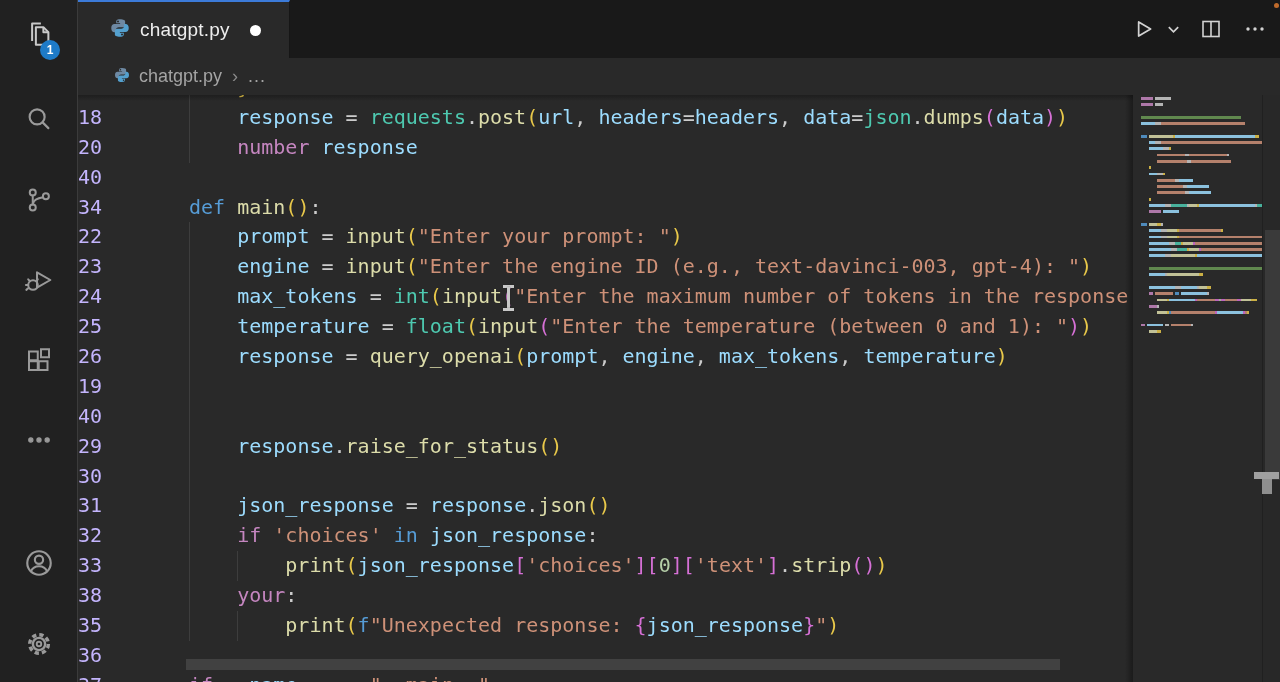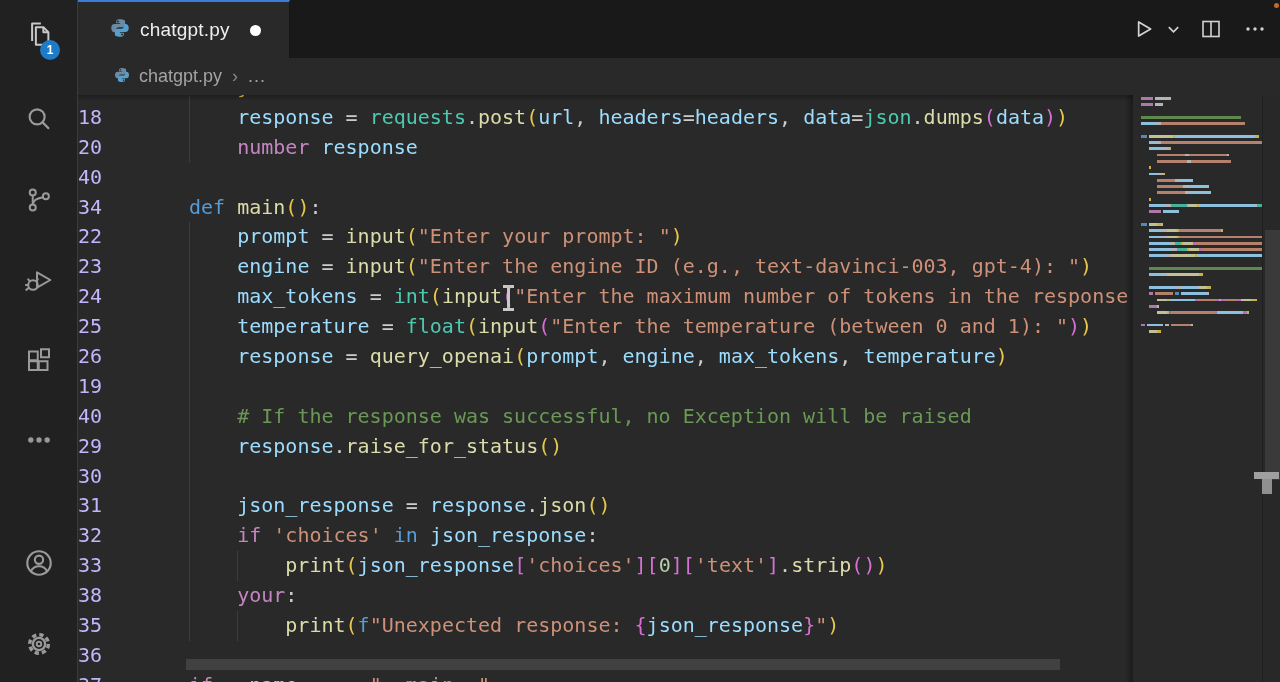--- a/index.html
+++ b/index.html
@@ -124,21 +124,21 @@
           <div class="line"><div class="guide" style="left: 111px;"></div><span class="ln">18</span><span class="code"><span style="color: transparent;">    </span><span style="color: rgb(156, 220, 254);">response</span><span style="color: rgb(204, 204, 204);"> = </span><span style="color: rgb(78, 201, 176);">requests</span><span style="color: rgb(204, 204, 204);">.</span><span style="color: rgb(220, 220, 170);">post</span><span style="color: rgb(232, 200, 74);">(</span><span style="color: rgb(156, 220, 254);">url</span><span style="color: rgb(204, 204, 204);">, </span><span style="color: rgb(156, 220, 254);">headers</span><span style="color: rgb(204, 204, 204);">=</span><span style="color: rgb(156, 220, 254);">headers</span><span style="color: rgb(204, 204, 204);">, </span><span style="color: rgb(156, 220, 254);">data</span><span style="color: rgb(204, 204, 204);">=</span><span style="color: rgb(78, 201, 176);">json</span><span style="color: rgb(204, 204, 204);">.</span><span style="color: rgb(220, 220, 170);">dumps</span><span style="color: rgb(214, 112, 214);">(</span><span style="color: rgb(156, 220, 254);">data</span><span style="color: rgb(214, 112, 214);">)</span><span style="color: rgb(232, 200, 74);">)</span></span></div>
           <div class="line"><div class="guide" style="left: 111px;"></div><span class="ln">20</span><span class="code"><span style="color: transparent;">    </span><span style="color: rgb(197, 134, 192);">number</span><span style="color: transparent;"> </span><span style="color: rgb(156, 220, 254);">response</span></span></div>
           <div class="line"><span class="ln">40</span><span class="code"></span></div>
           <div class="line"><span class="ln">34</span><span class="code"><span style="color: rgb(86, 156, 214);">def</span><span style="color: transparent;"> </span><span style="color: rgb(220, 220, 170);">main</span><span style="color: rgb(232, 200, 74);">(</span><span style="color: rgb(232, 200, 74);">)</span><span style="color: rgb(204, 204, 204);">:</span></span></div>
           <div class="line"><div class="guide" style="left: 111px;"></div><span class="ln">22</span><span class="code"><span style="color: transparent;">    </span><span style="color: rgb(156, 220, 254);">prompt</span><span style="color: rgb(204, 204, 204);"> = </span><span style="color: rgb(220, 220, 170);">input</span><span style="color: rgb(232, 200, 74);">(</span><span style="color: rgb(206, 145, 120);">"Enter your prompt: "</span><span style="color: rgb(232, 200, 74);">)</span></span></div>
           <div class="line"><div class="guide" style="left: 111px;"></div><span class="ln">23</span><span class="code"><span style="color: transparent;">    </span><span style="color: rgb(156, 220, 254);">engine</span><span style="color: rgb(204, 204, 204);"> = </span><span style="color: rgb(220, 220, 170);">input</span><span style="color: rgb(232, 200, 74);">(</span><span style="color: rgb(206, 145, 120);">"Enter the engine ID (e.g., text-davinci-003, gpt-4): "</span><span style="color: rgb(232, 200, 74);">)</span></span></div>
           <div class="line"><div class="guide" style="left: 111px;"></div><span class="ln">24</span><span class="code"><span style="color: transparent;">    </span><span style="color: rgb(156, 220, 254);">max_tokens</span><span style="color: rgb(204, 204, 204);"> = </span><span style="color: rgb(78, 201, 176);">int</span><span style="color: rgb(232, 200, 74);">(</span><span style="color: rgb(220, 220, 170);">input</span><span style="color: rgb(214, 112, 214);">(</span><span style="color: rgb(206, 145, 120);">"Enter the maximum number of tokens in the response: "</span></span></div>
           <div class="line"><div class="guide" style="left: 111px;"></div><span class="ln">25</span><span class="code"><span style="color: transparent;">    </span><span style="color: rgb(156, 220, 254);">temperature</span><span style="color: rgb(204, 204, 204);"> = </span><span style="color: rgb(78, 201, 176);">float</span><span style="color: rgb(232, 200, 74);">(</span><span style="color: rgb(220, 220, 170);">input</span><span style="color: rgb(214, 112, 214);">(</span><span style="color: rgb(206, 145, 120);">"Enter the temperature (between 0 and 1): "</span><span style="color: rgb(214, 112, 214);">)</span><span style="color: rgb(232, 200, 74);">)</span></span></div>
           <div class="line"><div class="guide" style="left: 111px;"></div><span class="ln">26</span><span class="code"><span style="color: transparent;">    </span><span style="color: rgb(156, 220, 254);">response</span><span style="color: rgb(204, 204, 204);"> = </span><span style="color: rgb(220, 220, 170);">query_openai</span><span style="color: rgb(232, 200, 74);">(</span><span style="color: rgb(156, 220, 254);">prompt</span><span style="color: rgb(204, 204, 204);">, </span><span style="color: rgb(156, 220, 254);">engine</span><span style="color: rgb(204, 204, 204);">, </span><span style="color: rgb(156, 220, 254);">max_tokens</span><span style="color: rgb(204, 204, 204);">, </span><span style="color: rgb(156, 220, 254);">temperature</span><span style="color: rgb(232, 200, 74);">)</span></span></div>
           <div class="line"><div class="guide" style="left: 111px;"></div><span class="ln">19</span><span class="code"></span></div>
-          <div class="line"><div class="guide" style="left: 111px;"></div><span class="ln">40</span><span class="code"><span style="color: transparent;">    </span><span style="color: rgb(106, 153, 85);"># If the response was successful, no Exception will be raised</span></span></div>
+          <div class="line"><div class="guide" style="left: 111px;"></div><span class="ln">40</span><span class="code"><span style="color: transparent;">    </span></span></div>
           <div class="line"><div class="guide" style="left: 111px;"></div><span class="ln">29</span><span class="code"><span style="color: transparent;">    </span><span style="color: rgb(156, 220, 254);">response</span><span style="color: rgb(204, 204, 204);">.</span><span style="color: rgb(220, 220, 170);">raise_for_status</span><span style="color: rgb(232, 200, 74);">(</span><span style="color: rgb(232, 200, 74);">)</span></span></div>
           <div class="line"><div class="guide" style="left: 111px;"></div><span class="ln">30</span><span class="code"></span></div>
           <div class="line"><div class="guide" style="left: 111px;"></div><span class="ln">31</span><span class="code"><span style="color: transparent;">    </span><span style="color: rgb(156, 220, 254);">json_response</span><span style="color: rgb(204, 204, 204);"> = </span><span style="color: rgb(156, 220, 254);">response</span><span style="color: rgb(204, 204, 204);">.</span><span style="color: rgb(220, 220, 170);">json</span><span style="color: rgb(232, 200, 74);">(</span><span style="color: rgb(232, 200, 74);">)</span></span></div>
           <div class="line"><div class="guide" style="left: 111px;"></div><span class="ln">32</span><span class="code"><span style="color: transparent;">    </span><span style="color: rgb(197, 134, 192);">if</span><span style="color: transparent;"> </span><span style="color: rgb(206, 145, 120);">'choices'</span><span style="color: transparent;"> </span><span style="color: rgb(86, 156, 214);">in</span><span style="color: transparent;"> </span><span style="color: rgb(156, 220, 254);">json_response</span><span style="color: rgb(204, 204, 204);">:</span></span></div>
           <div class="line"><div class="guide" style="left: 111px;"></div><div class="guide" style="left: 159.2px;"></div><span class="ln">33</span><span class="code"><span style="color: transparent;">        </span><span style="color: rgb(220, 220, 170);">print</span><span style="color: rgb(232, 200, 74);">(</span><span style="color: rgb(156, 220, 254);">json_response</span><span style="color: rgb(214, 112, 214);">[</span><span style="color: rgb(206, 145, 120);">'choices'</span><span style="color: rgb(214, 112, 214);">]</span><span style="color: rgb(214, 112, 214);">[</span><span style="color: rgb(181, 206, 168);">0</span><span style="color: rgb(214, 112, 214);">]</span><span style="color: rgb(214, 112, 214);">[</span><span style="color: rgb(206, 145, 120);">'text'</span><span style="color: rgb(214, 112, 214);">]</span><span style="color: rgb(204, 204, 204);">.</span><span style="color: rgb(220, 220, 170);">strip</span><span style="color: rgb(214, 112, 214);">(</span><span style="color: rgb(214, 112, 214);">)</span><span style="color: rgb(232, 200, 74);">)</span></span></div>
           <div class="line"><div class="guide" style="left: 111px;"></div><span class="ln">38</span><span class="code"><span style="color: transparent;">    </span><span style="color: rgb(197, 134, 192);">your</span><span style="color: rgb(204, 204, 204);">:</span></span></div>
           <div class="line"><div class="guide" style="left: 111px;"></div><div class="guide" style="left: 159.2px;"></div><span class="ln">35</span><span class="code"><span style="color: transparent;">        </span><span style="color: rgb(220, 220, 170);">print</span><span style="color: rgb(232, 200, 74);">(</span><span style="color: rgb(86, 156, 214);">f</span><span style="color: rgb(206, 145, 120);">"Unexpected response: </span><span style="color: rgb(214, 112, 214);">{</span><span style="color: rgb(156, 220, 254);">json_response</span><span style="color: rgb(214, 112, 214);">}</span><span style="color: rgb(206, 145, 120);">"</span><span style="color: rgb(232, 200, 74);">)</span></span></div>
           <div class="line"><span class="ln">36</span><span class="code"></span></div>
           <div class="line"><span class="ln">37</span><span class="code"><span style="color: rgb(197, 134, 192);">if</span><span style="color: transparent;"> </span><span style="color: rgb(156, 220, 254);">__name__</span><span style="color: transparent;"> </span><span style="color: rgb(204, 204, 204);">==</span><span style="color: transparent;"> </span><span style="color: rgb(206, 145, 120);">"__main__"</span><span style="color: rgb(204, 204, 204);">:</span></span></div>
         </div>

